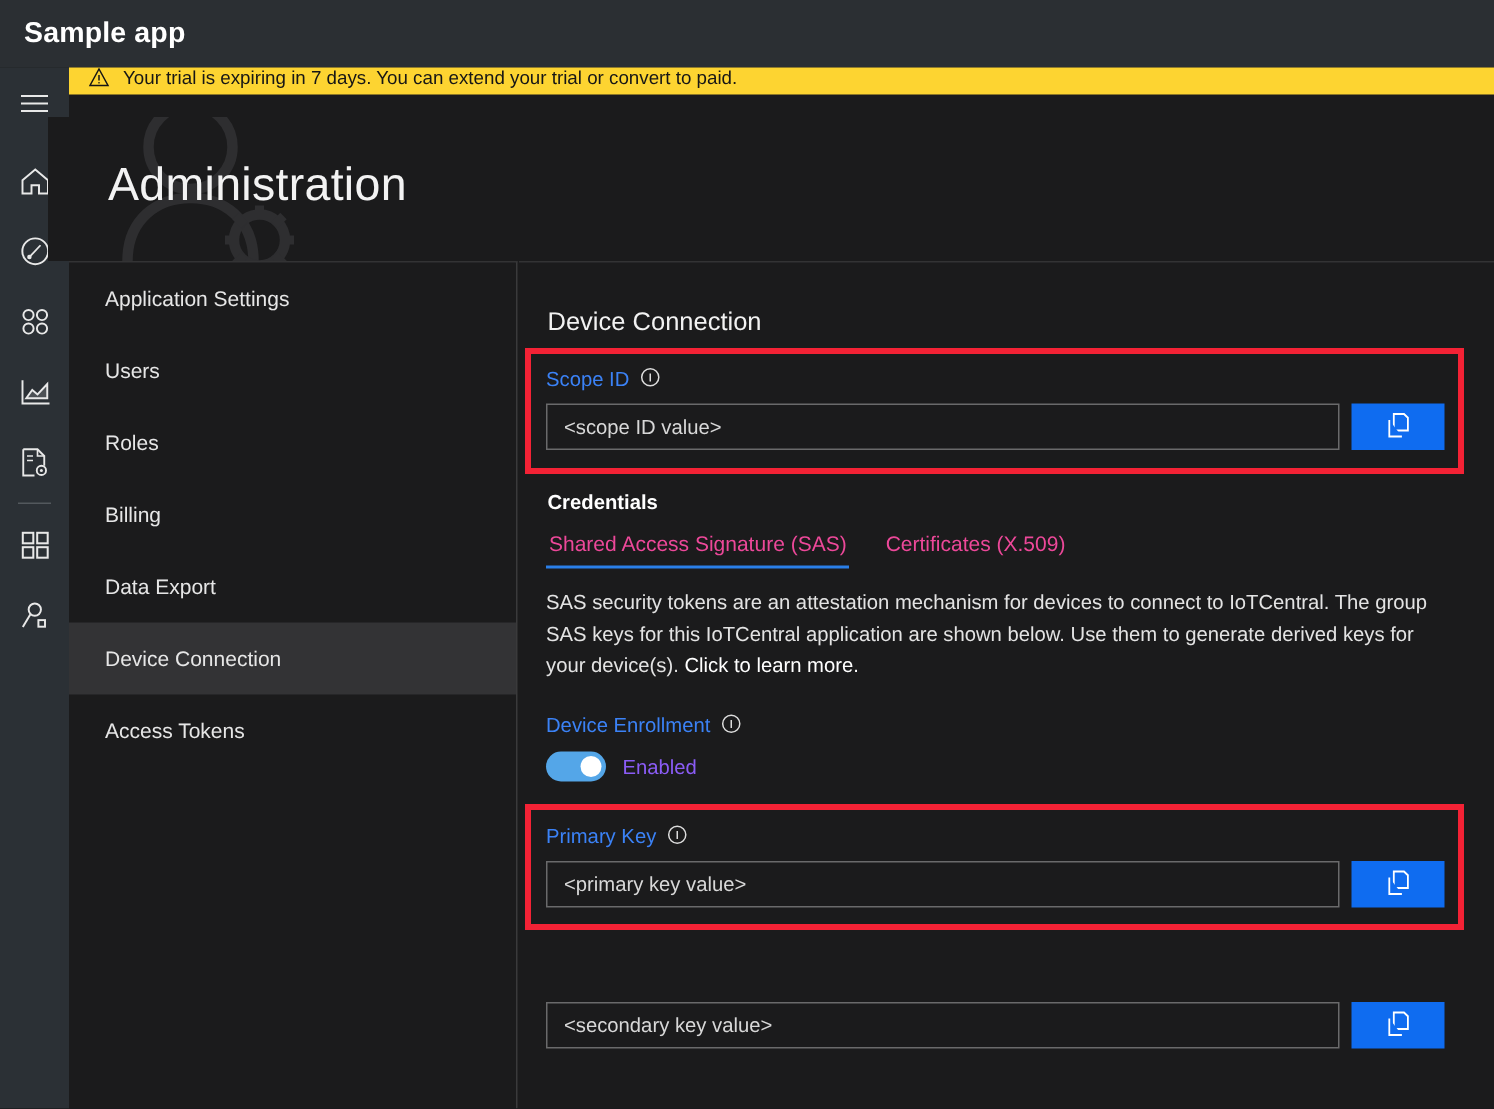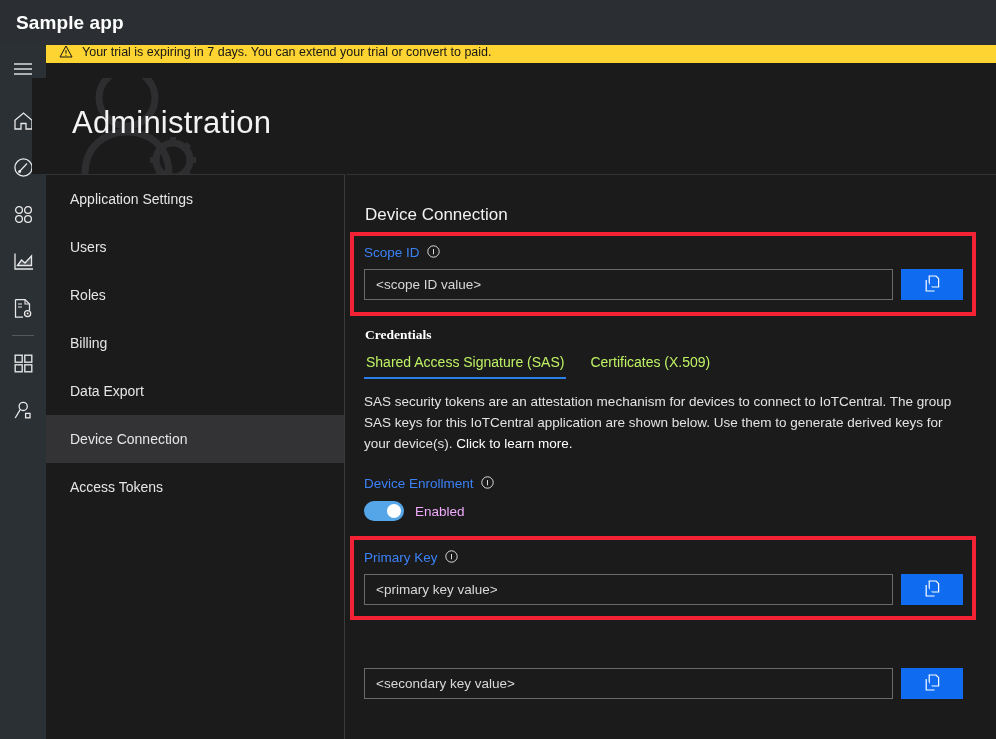--- a/index.html
+++ b/index.html
@@ -128,28 +128,28 @@
   
   .redbox {
     position: absolute;
     border: 4px solid #f42235;
     pointer-events: none;
   }
 
   
   .cred-title {
     position: absolute; left: 19px; top: 152px;
-    color: #ffffff; font-size: 13.5px; font-weight: bold; font-family: Liberation Serif, serif;
+    color: #ffffff; font-size: 13.5px; font-weight: bold;
   }
   .tabs {
     position: absolute; left: 18px; top: 179px;
     display: flex; gap: 22px;
   }
   .tab {
-    color: #bef264; font-size: 14px;
+    color: #ec4899; font-size: 14px;
     padding: 0 2px 7px 2px;
     border-bottom: 2px solid transparent;
     cursor: pointer;
   }
   .tab.active { border-bottom-color: #2a7fe8; }
   .cred-desc {
     position: absolute; left: 18px; top: 216px;
     width: 588px;
     color: #e3e3e3; font-size: 13.5px; line-height: 21px;
   }
@@ -163,21 +163,21 @@
   }
   .toggle {
     width: 40px; height: 20px; border-radius: 10px;
     background: #54a6e8; position: relative; cursor: pointer;
   }
   .toggle-knob {
     position: absolute; right: 3px; top: 3px;
     width: 14px; height: 14px; border-radius: 50%;
     background: #ffffff;
   }
-  .toggle-text { color: #f0abfc; font-size: 13.5px; }
+  .toggle-text { color: #8b5cf6; font-size: 13.5px; }
 
   .fld-primary { position: absolute; left: 18px; top: 375px; }
   .fld-secondary { position: absolute; left: 18px; top: 484px; }
   .fld-scope { position: absolute; left: 18px; top: 70px; }
 </style>
 </head>
 <body>
 
 <div id="app">
 

